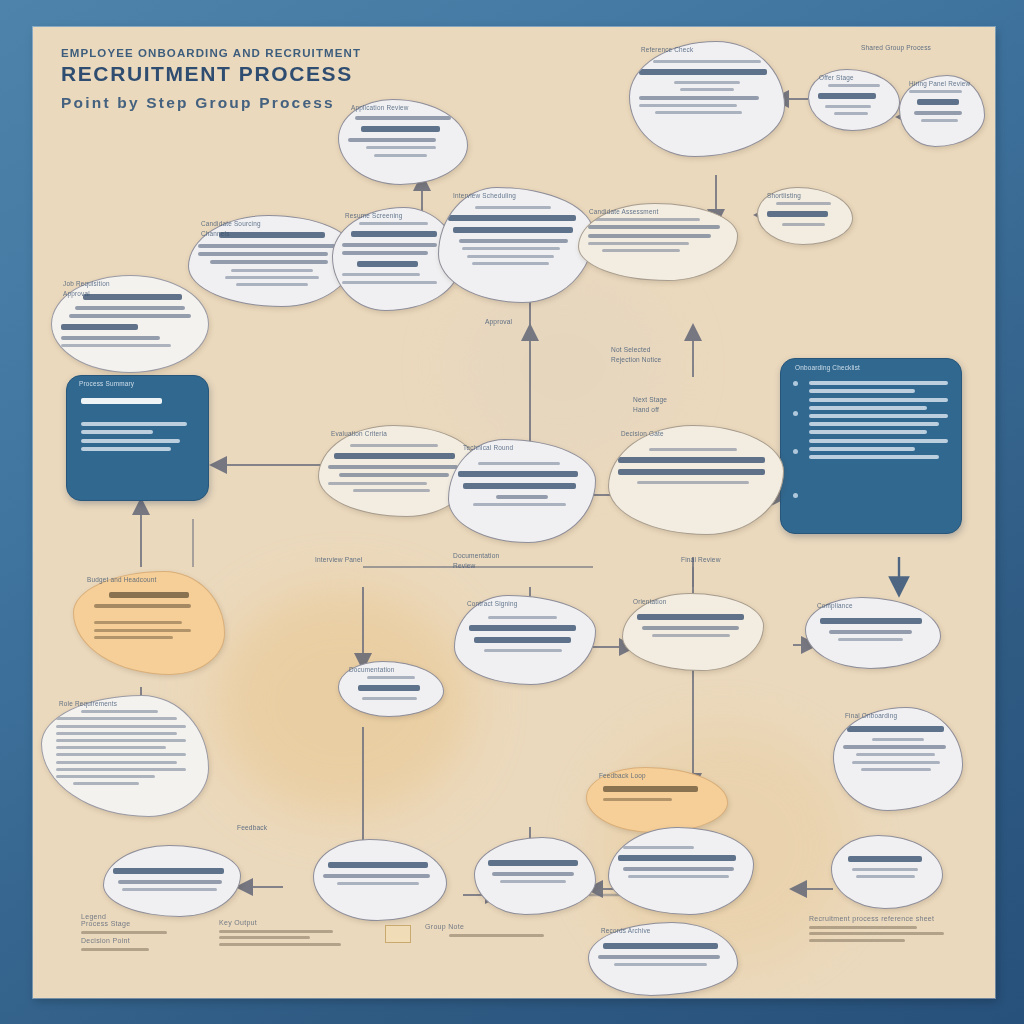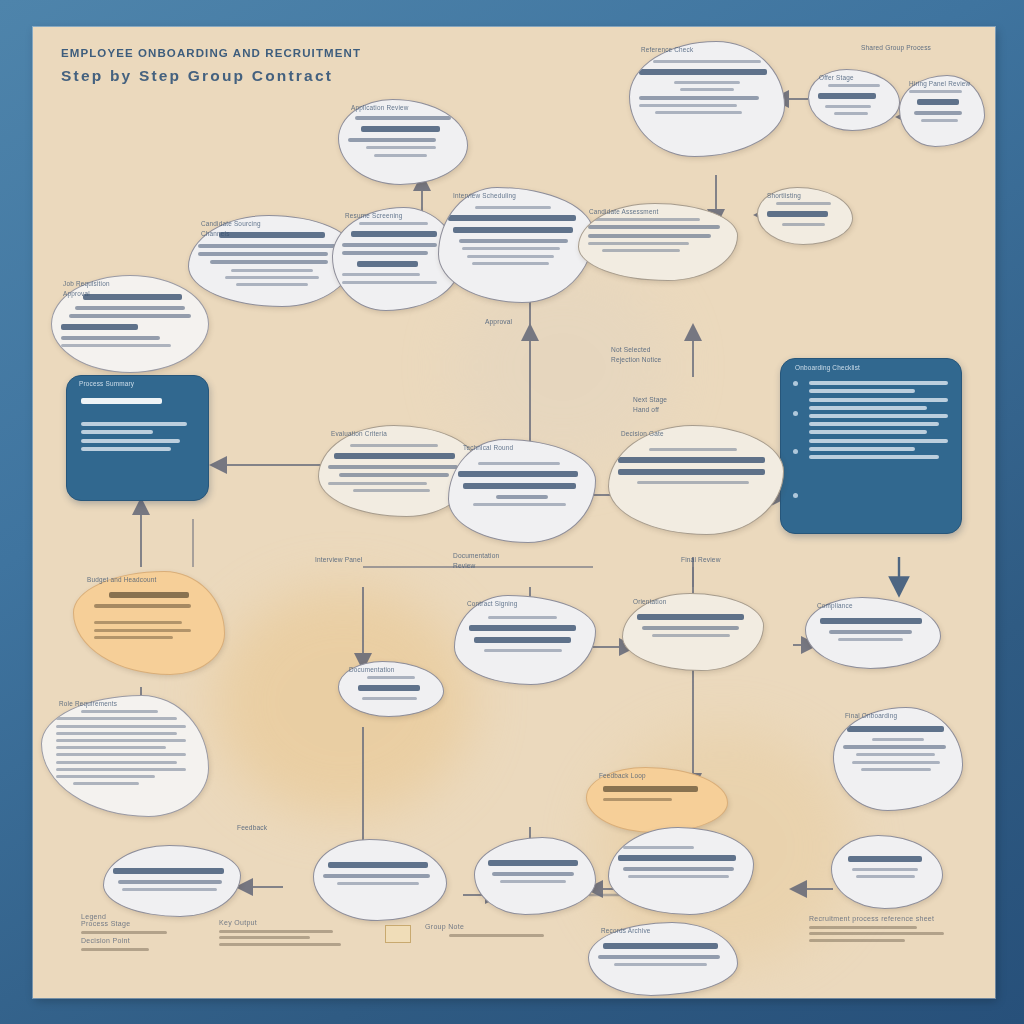--- a/index.html
+++ b/index.html
@@ -82,21 +82,22 @@
 
 <div id="frame">
   <div id="canvas">
 
     <div class="wash" style="left:180px;top:560px;width:260px;height:230px;background:#e9c68e;opacity:.55;"></div>
     <div class="wash" style="left:560px;top:700px;width:260px;height:240px;background:#e7c997;opacity:.4;"></div>
     <div class="wash" style="left:420px;top:240px;width:220px;height:200px;background:#dfd3c2;opacity:.35;"></div>
 
     <div id="title-block">
       <div class="t-small">EMPLOYEE ONBOARDING AND RECRUITMENT</div>
-      <div class="t-sub">Step by Step Group Contract</div>
+      <div class="t-big">RECRUITMENT PROCESS</div>
+      <div class="t-sub">Point by Step Group Process</div>
     </div>
 
     <svg id="edges" viewBox="0 0 962 971">
       <defs>
         <marker id="ah" markerWidth="9" markerHeight="9" refX="7" refY="4.5" orient="auto">
           <path d="M0,0 L9,4.5 L0,9 z" fill="#5d6274"></path>
         </marker>
         <marker id="ahb" markerWidth="9" markerHeight="9" refX="7" refY="4.5" orient="auto">
           <path d="M0,0 L9,4.5 L0,9 z" fill="#3e5a7c"></path>
         </marker>

